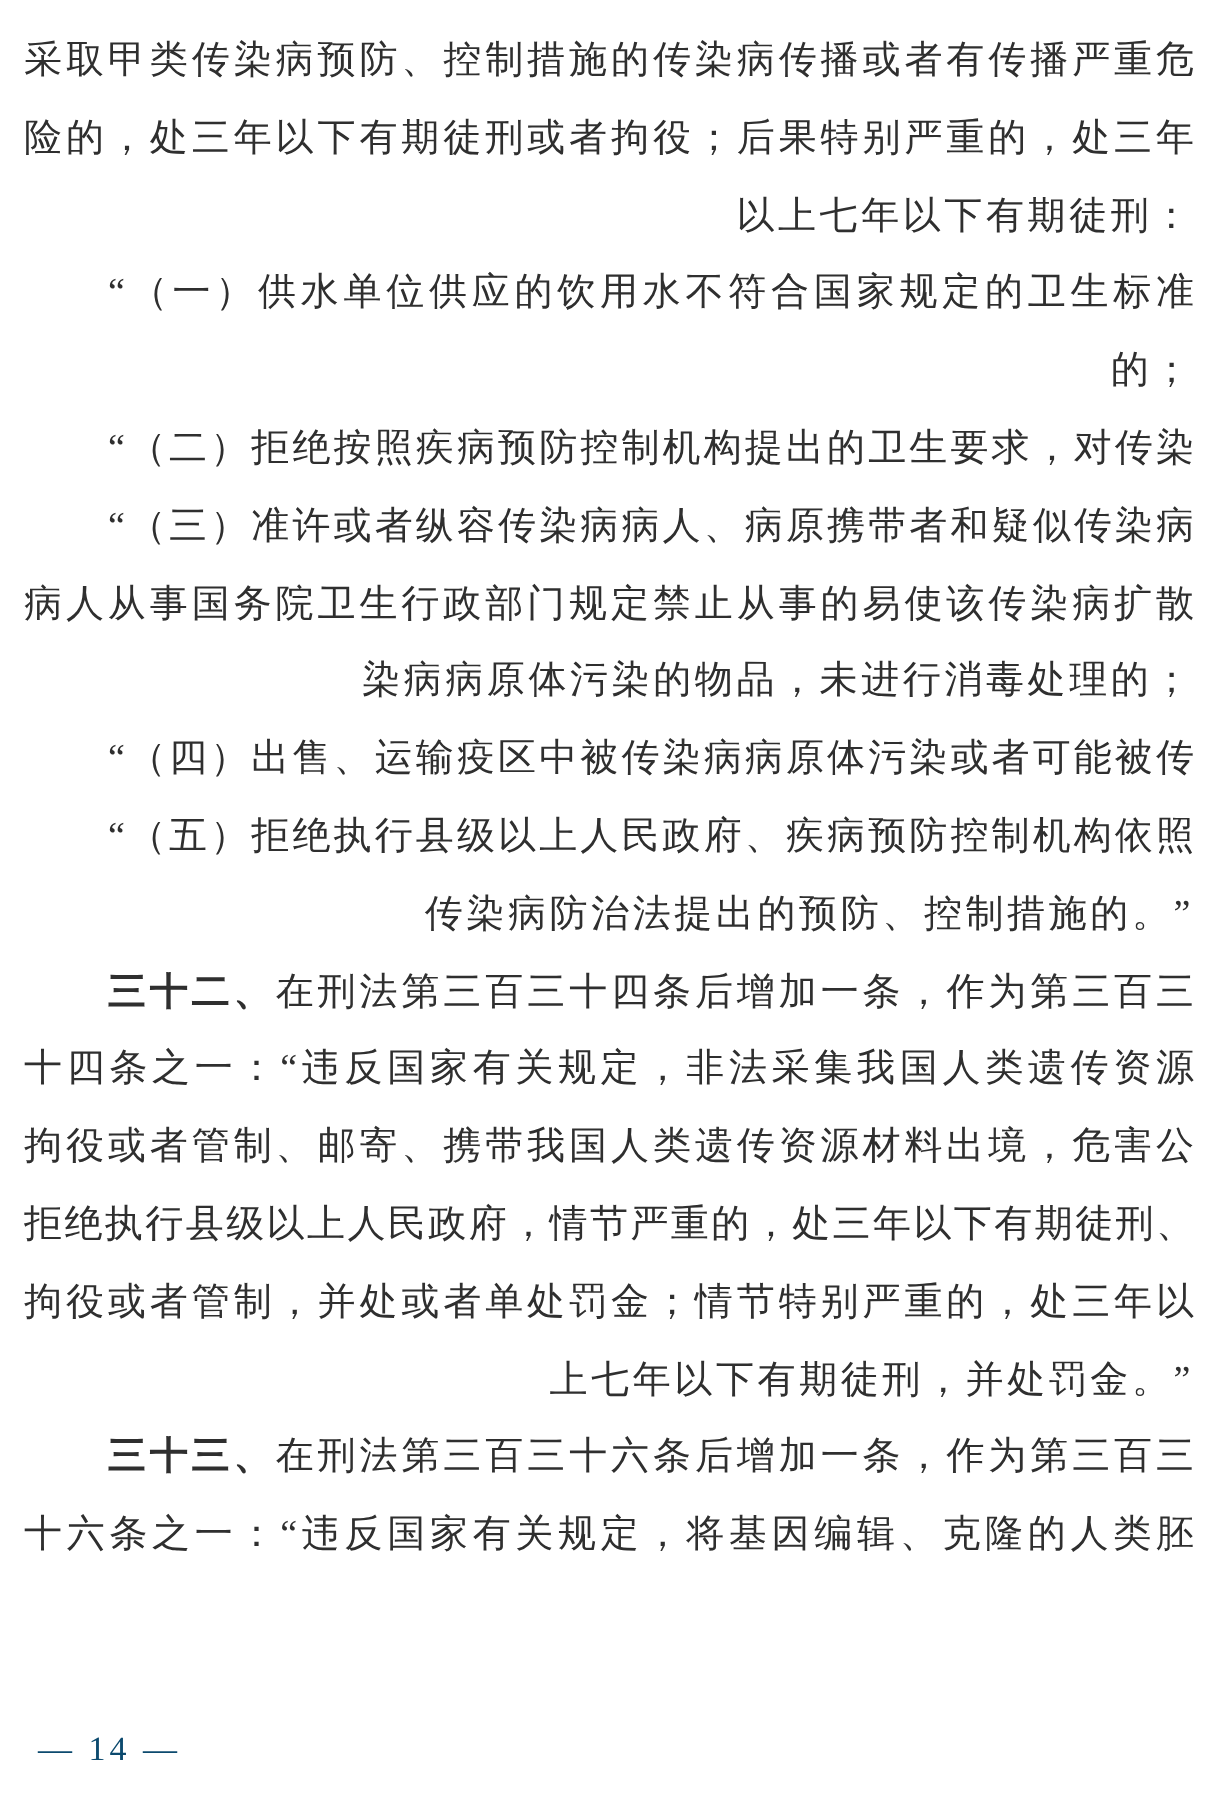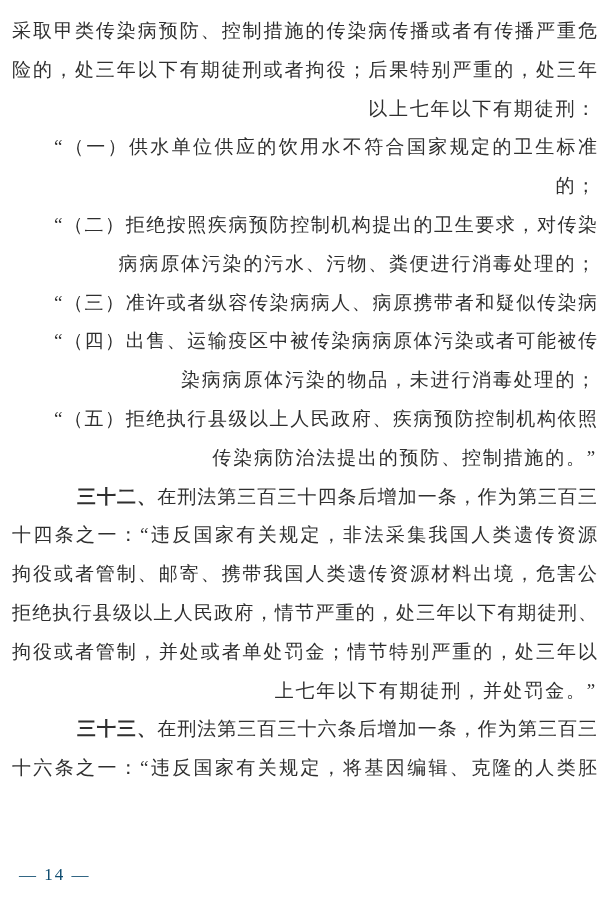--- a/index.html
+++ b/index.html
@@ -35,21 +35,20 @@
     letter-spacing: normal;
     text-align: justify;
     text-align-last: justify;
   }
   .line.ind {
     text-indent: 42px;
   }
   b.hd {
     font-weight: 700;
     font-family: Liberation Sans, sans-serif;
-    margin-left: 23px;
   }
   .footer {
     position: absolute;
     left: 19px;
     top: 865px;
     color: #0c4a6e;
     font-size: 17px;
     letter-spacing: 2px;
     font-family: "Liberation Serif", serif;
   }
@@ -58,24 +57,24 @@
 <body>
 
 <div class="page">
   <div class="text-block">
       <div class="line j">采取甲类传染病预防、控制措施的传染病传播或者有传播严重危</div>
       <div class="line j">险的，处三年以下有期徒刑或者拘役；后果特别严重的，处三年</div>
       <div class="line">以上七年以下有期徒刑：</div>
       <div class="line j ind">“（一）供水单位供应的饮用水不符合国家规定的卫生标准</div>
       <div class="line">的；</div>
       <div class="line j ind">“（二）拒绝按照疾病预防控制机构提出的卫生要求，对传染</div>
-      <div class="line">病病原体污染的污水、污物、粪便进行消毒处理的；</div>
       <div class="line j ind">“（三）准许或者纵容传染病病人、病原携带者和疑似传染病</div>
+      <div class="line j">病人从事国务院卫生行政部门规定禁止从事的易使该传染病扩散</div>
+      <div class="line">染病病原体污染的物品，未进行消毒处理的；</div>
       <div class="line j ind">“（四）出售、运输疫区中被传染病病原体污染或者可能被传</div>
-      <div class="line">染病病原体污染的物品，未进行消毒处理的；</div>
       <div class="line j ind">“（五）拒绝执行县级以上人民政府、疾病预防控制机构依照</div>
       <div class="line">传染病防治法提出的预防、控制措施的。”</div>
       <div class="line j ind"><b class="hd">三十二、</b>在刑法第三百三十四条后增加一条，作为第三百三</div>
       <div class="line j">十四条之一：“违反国家有关规定，非法采集我国人类遗传资源</div>
       <div class="line j">拘役或者管制、邮寄、携带我国人类遗传资源材料出境，危害公</div>
       <div class="line j">拒绝执行县级以上人民政府，情节严重的，处三年以下有期徒刑、</div>
       <div class="line j">拘役或者管制，并处或者单处罚金；情节特别严重的，处三年以</div>
       <div class="line">上七年以下有期徒刑，并处罚金。”</div>
       <div class="line j ind"><b class="hd">三十三、</b>在刑法第三百三十六条后增加一条，作为第三百三</div>
       <div class="line j">十六条之一：“违反国家有关规定，将基因编辑、克隆的人类胚</div>

